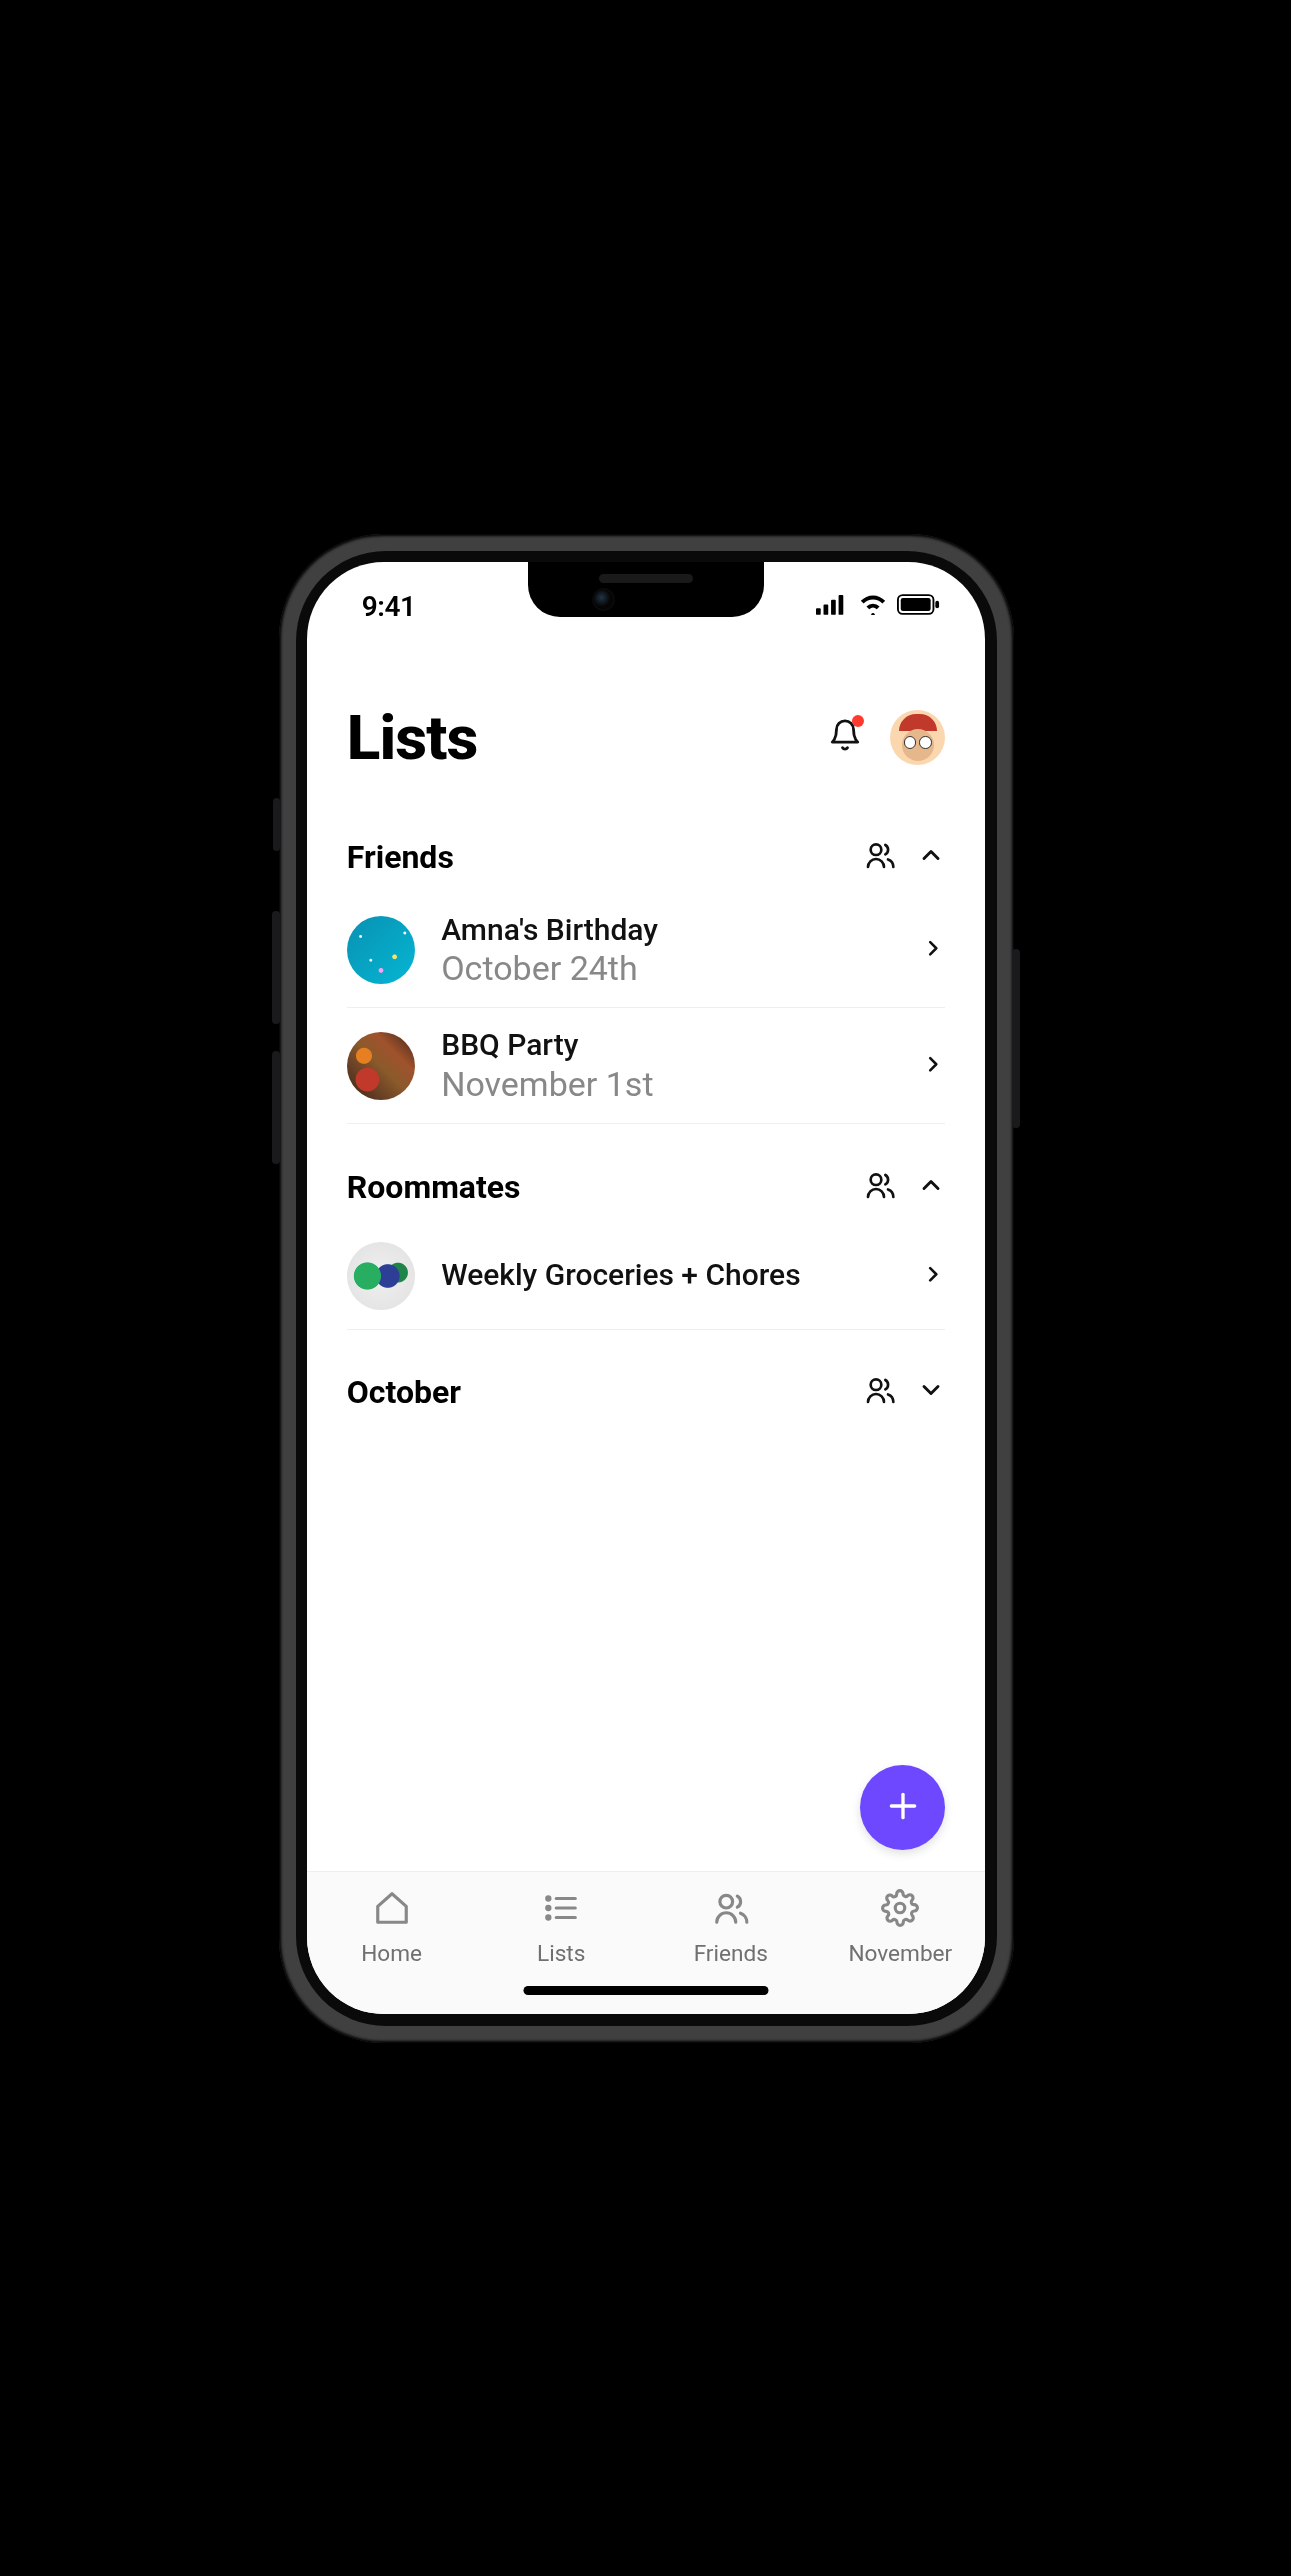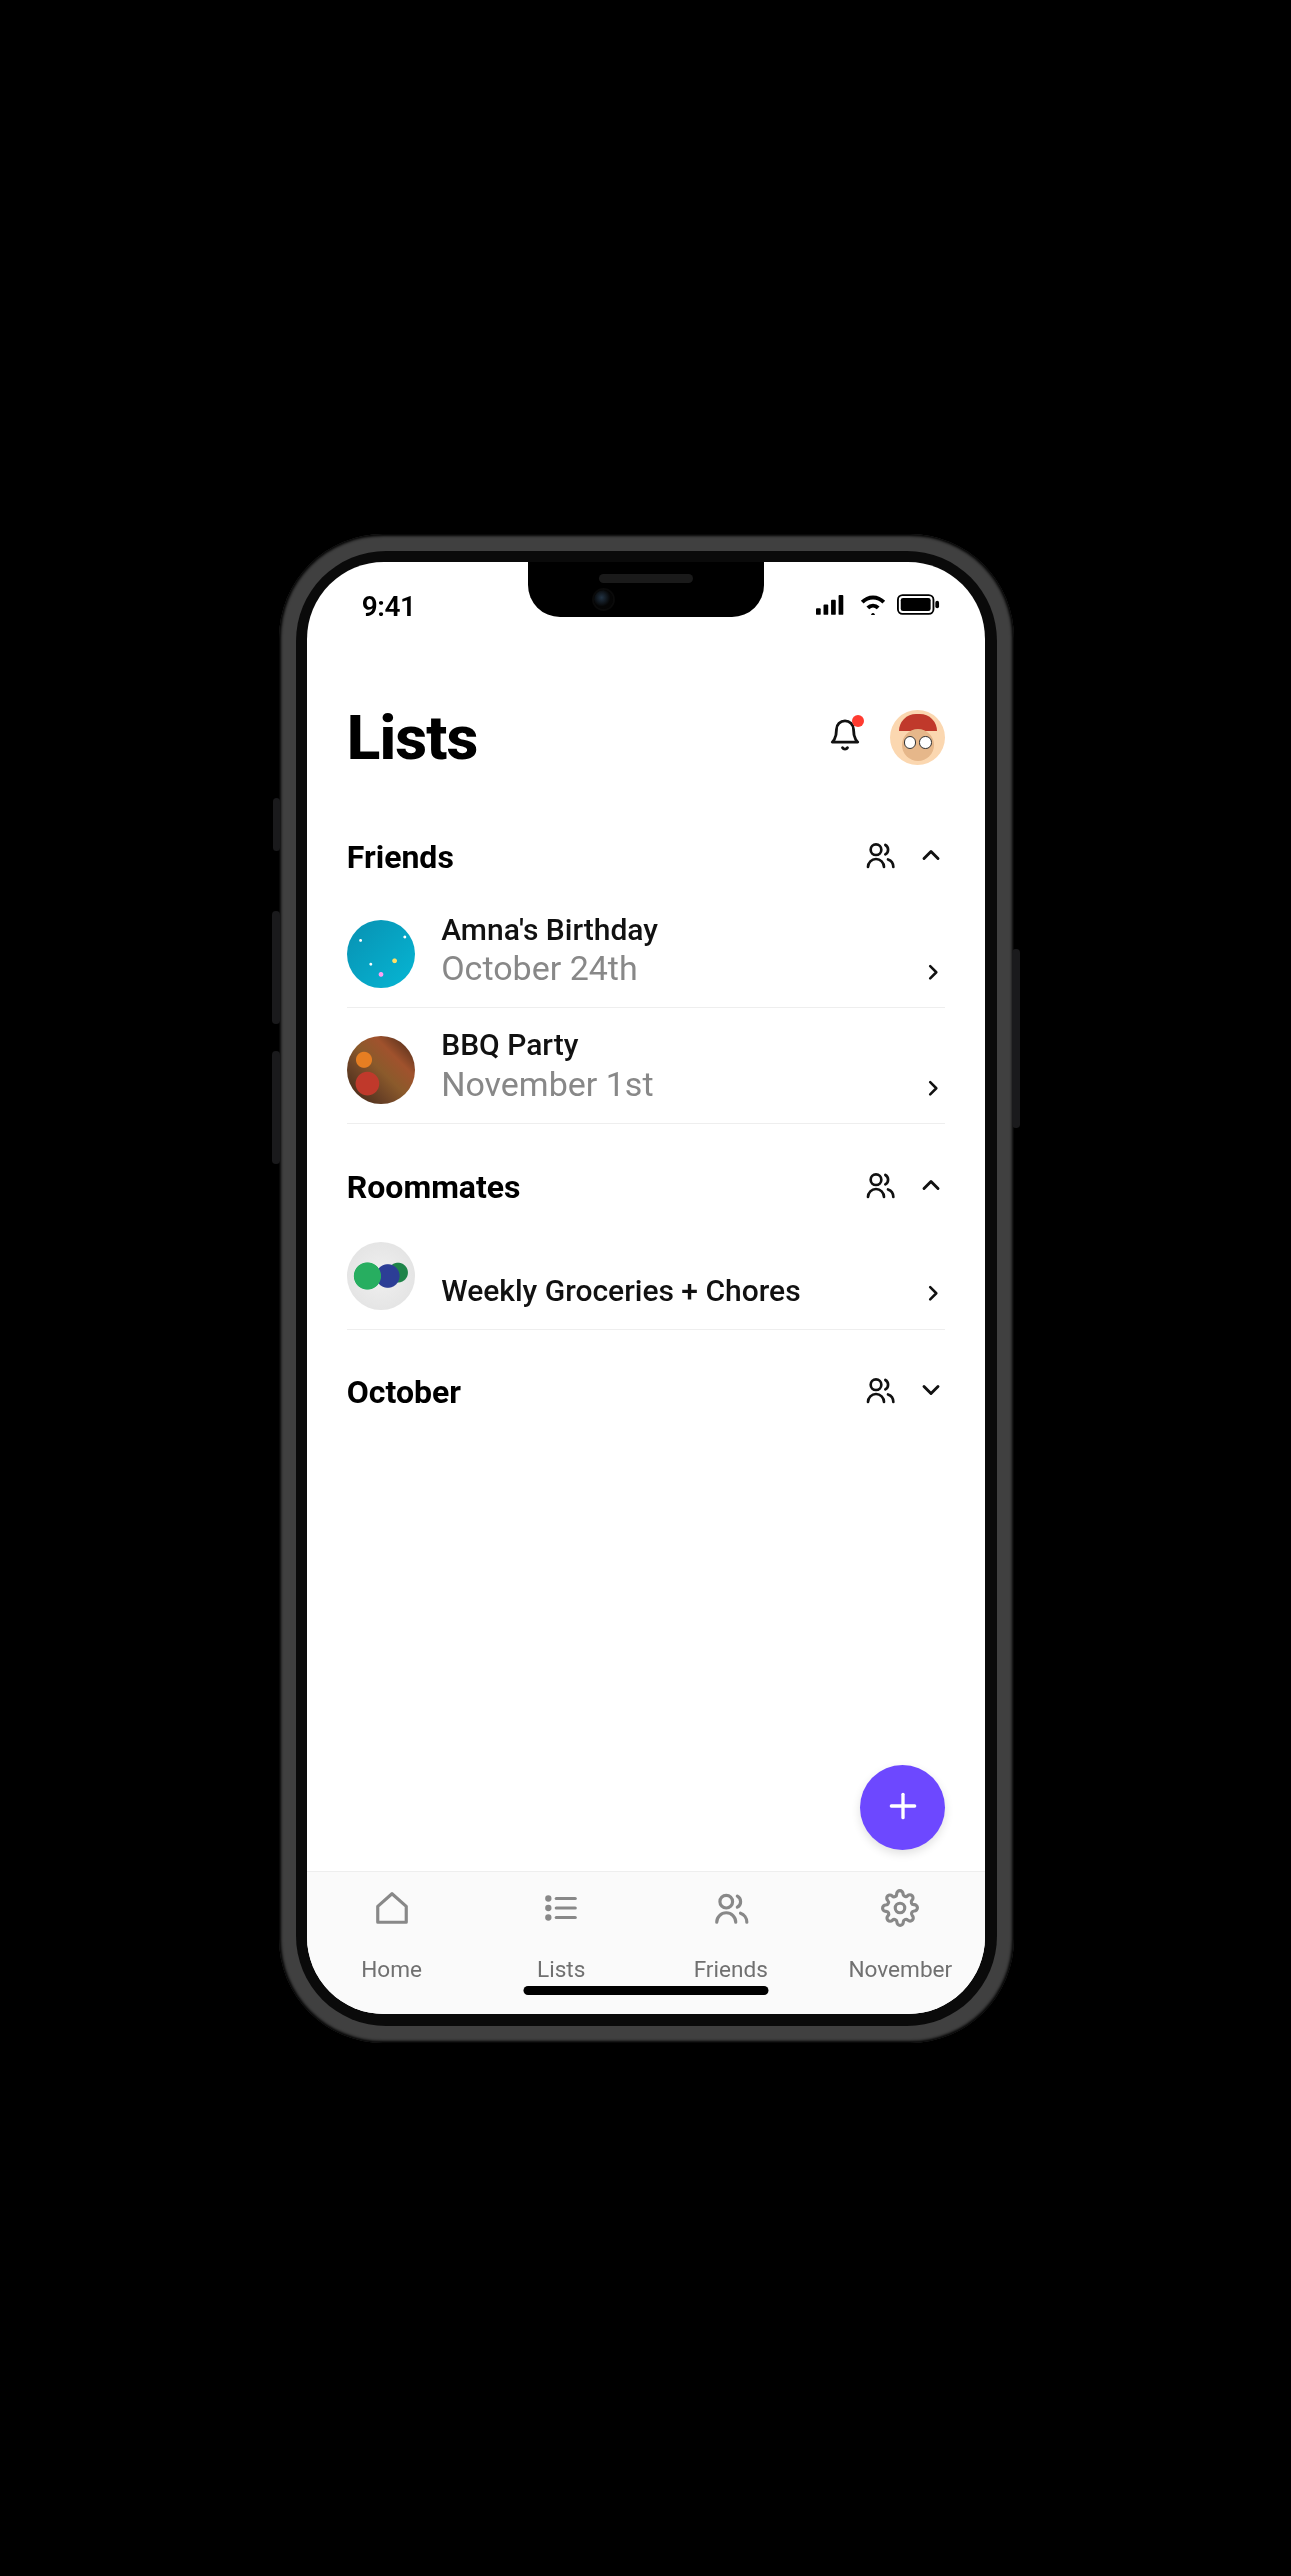--- a/index.html
+++ b/index.html
@@ -204,21 +204,21 @@
     }
     .section-icons {
       display: flex;
       align-items: center;
       gap: 21px;
     }
 
     
     .list-item {
       display: flex;
-      align-items: flex-end;
+      align-items: center;
       gap: 26.4px;
       padding: 19px 0;
       border-bottom: 0.9px solid #eee;
     }
     .list-avatar {
       width: 68px;
       height: 68px;
       border-radius: 50%;
       flex-shrink: 0;
     }
@@ -283,21 +283,21 @@
       border-top: 0.9px solid #eee;
       display: flex;
       justify-content: space-around;
       align-items: flex-start;
       padding-top: 17px;
     }
     .tab {
       display: flex;
       flex-direction: column;
       align-items: center;
-      gap: 25px;
+      gap: 9px;
       color: #888;
       width: 123px;
     }
     .tab-label {
       font-size: 22.6px;
       color: #707070;
     }
 
     
     .home-indicator {

